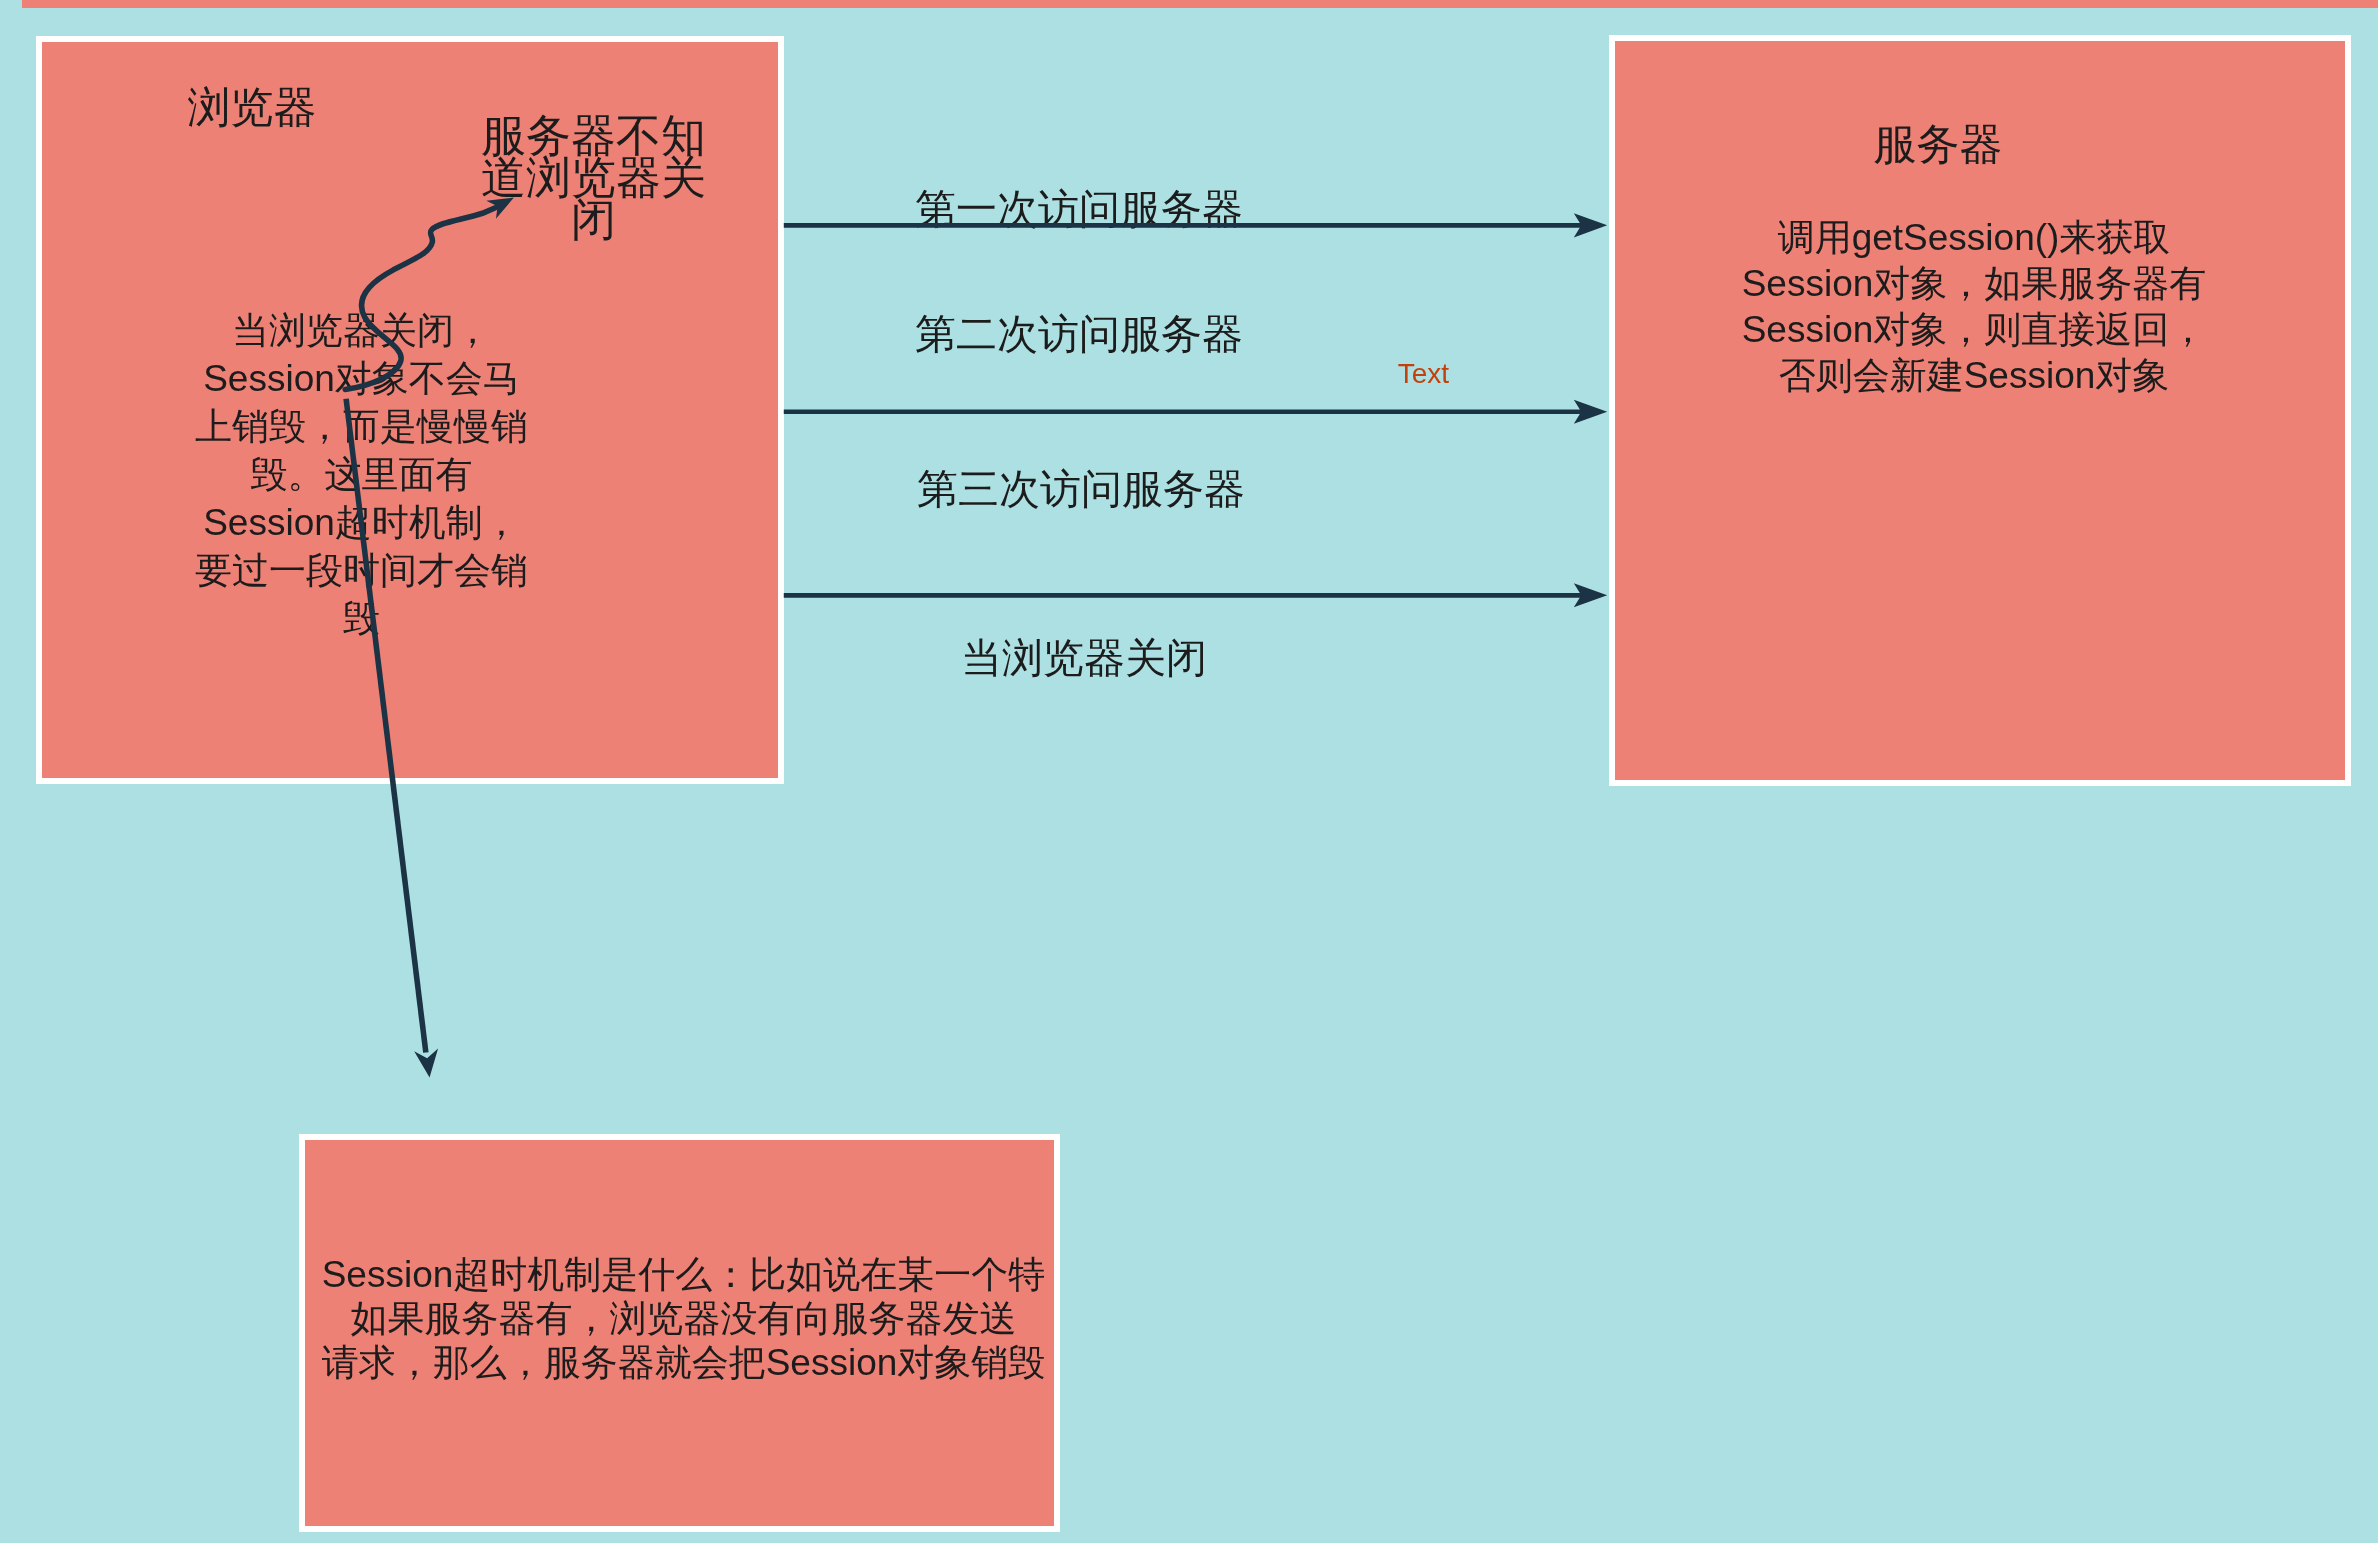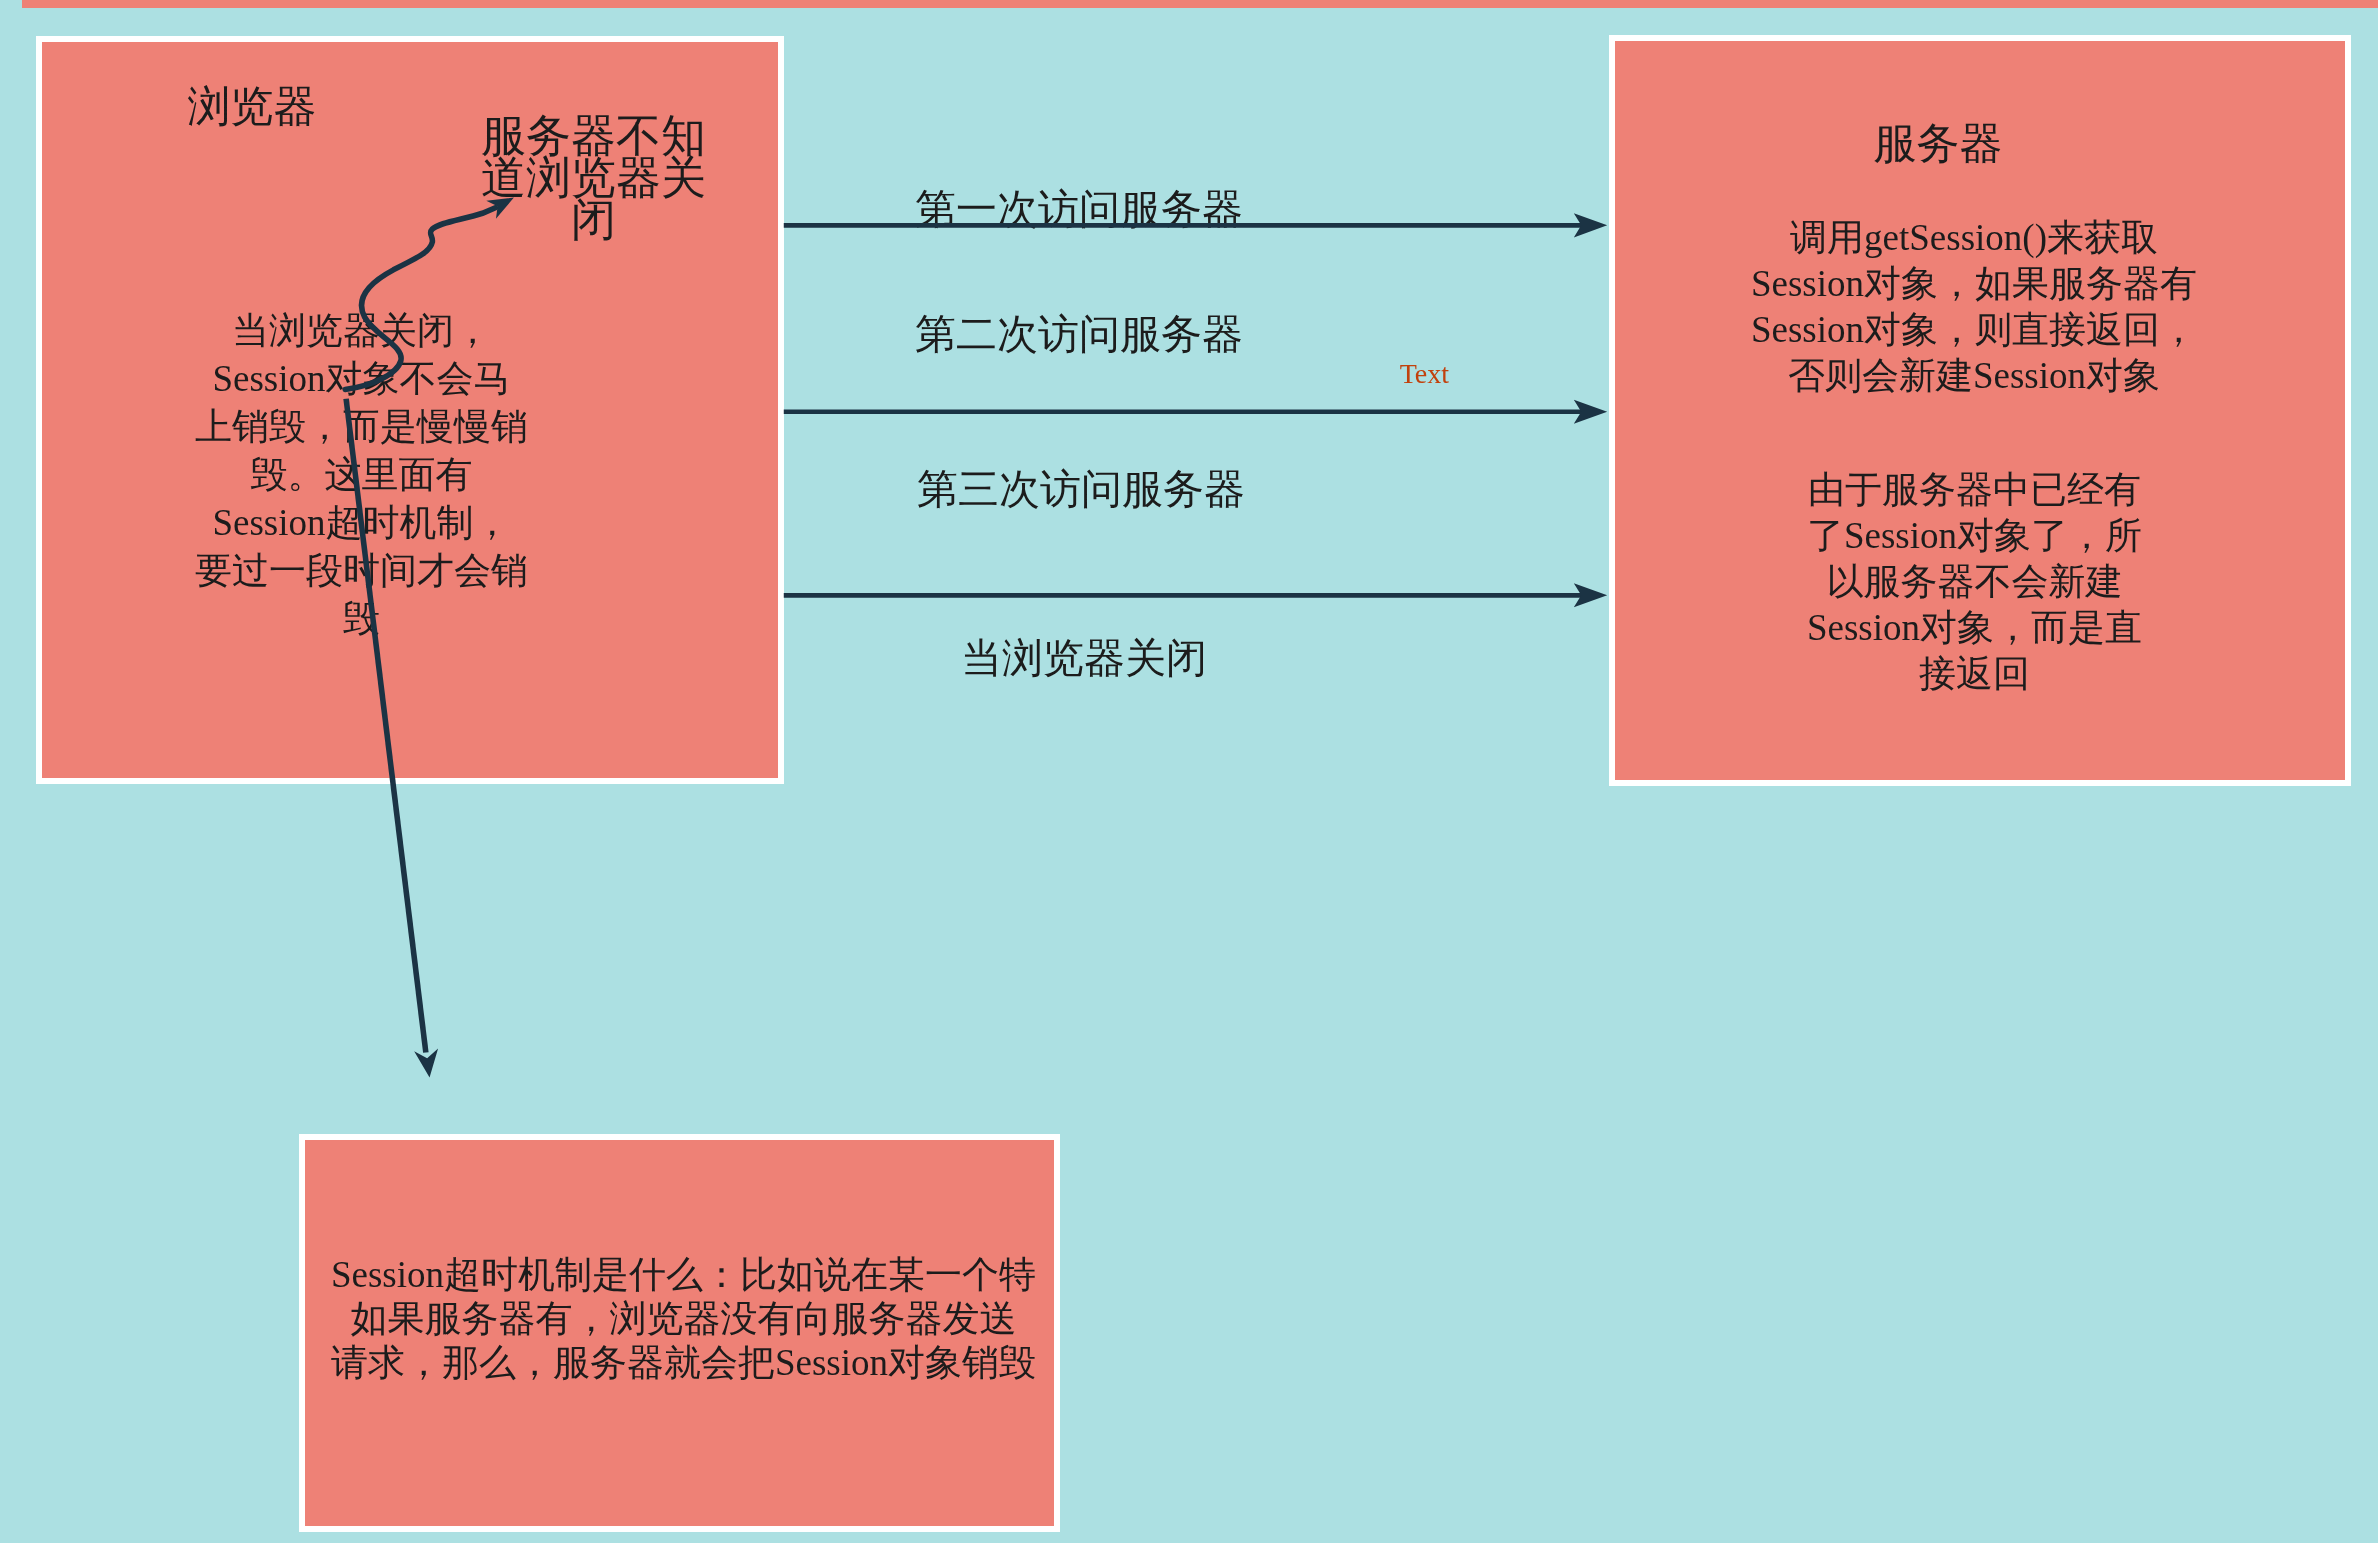--- a/index.html
+++ b/index.html
@@ -8,21 +8,21 @@
     --box-border:#ffffff;
     --arrow:#1b3344;
     --ink:#1c1c1c;
   }
   html,body{margin:0;padding:0;background:var(--bg);}
   .canvas{
     position:relative;
     width:2378px;height:1543px;
     background:var(--bg);
     overflow:hidden;
-    font-family:Liberation Serif, serif;
+    font-family:Liberation Sans, sans-serif;
     color:var(--ink);
   }
   .top-strip{
     position:absolute;left:22px;top:0;width:2356px;height:8.3px;
     background:var(--box-fill);
   }
   .shape{
     position:absolute;
     background:var(--box-fill);
     border:6.5px solid var(--box-border);
@@ -77,25 +77,20 @@
   <div class="txt" id="annotation">服务器不知
 道浏览器关
 闭</div>
 
   <section class="shape" id="server-box"></section>
   <div class="txt box-title" id="server-title">服务器</div>
   <div class="txt" id="server-p1">调用getSession()来获取
 Session对象，如果服务器有
 Session对象，则直接返回，
 否则会新建Session对象</div>
-  <div class="txt" id="server-p2">由于服务器中已经有
-了Session对象了，所
-以服务器不会新建
-Session对象，而是直
-接返回</div>
 
   <section class="shape" id="timeout-box"></section>
   <div class="txt" id="timeout-text">Session超时机制是什么：比如说在某一个特
 如果服务器有，浏览器没有向服务器发送
 请求，那么，服务器就会把Session对象销毁</div>
 
   <div class="txt arrow-label" id="label-1">第一次访问服务器</div>
   <div class="txt arrow-label" id="label-2">第二次访问服务器</div>
   <div class="txt arrow-label" id="label-3">第三次访问服务器</div>
   <div class="txt arrow-label" id="label-4">当浏览器关闭</div>

